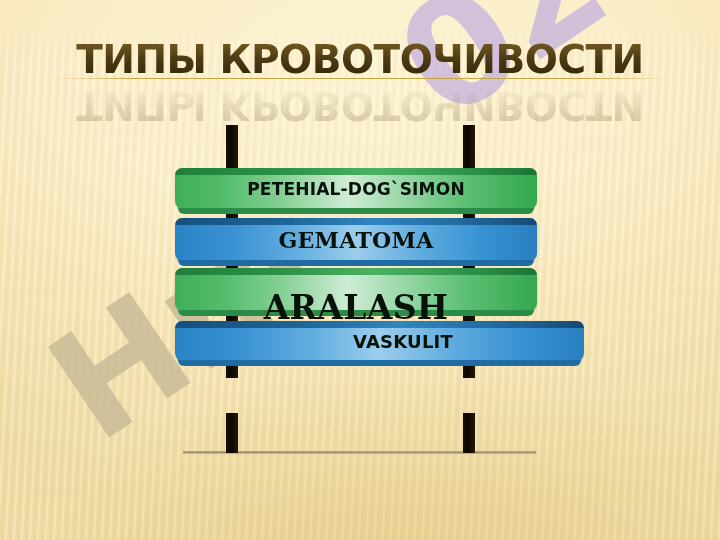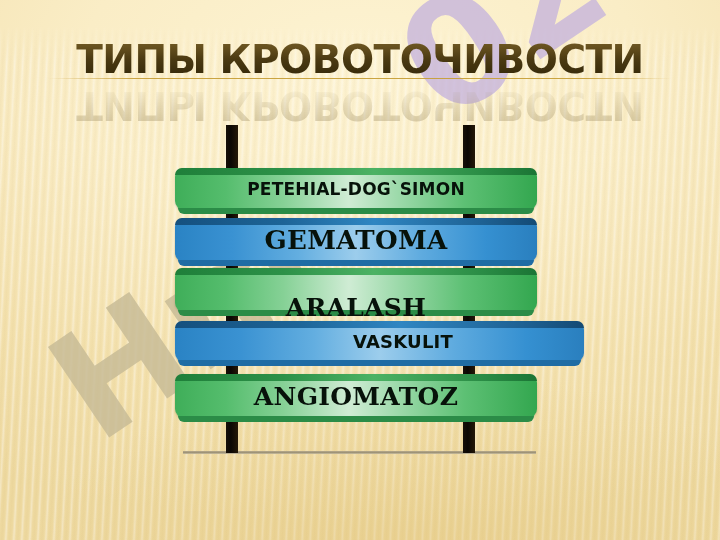--- a/index.html
+++ b/index.html
@@ -266,35 +266,30 @@
 
     <div class="bar bar-green" id="bar-0">
       <div class="bevel"></div>
       <div class="underlip"></div>
       <span class="bar-label lbl-sans" style="font-size:17px;">PETEHIAL-DOG`SIMON</span>
     </div>
 
     <div class="bar bar-blue" id="bar-1">
       <div class="bevel"></div>
       <div class="underlip"></div>
-      <span class="bar-label lbl-serif" style="font-size:26px;">GEMATOMA</span>
+      <span class="bar-label lbl-serif" style="font-size:22px;">GEMATOMA</span>
     </div>
 
     <div class="bar bar-green" id="bar-2">
       <div class="bevel"></div>
       <div class="underlip"></div>
-      <span class="bar-label lbl-serif" style="font-size:25px;margin-top:34px;">ARALASH</span>
+      <span class="bar-label lbl-serif" style="font-size:33px;margin-top:34px;">ARALASH</span>
     </div>
 
     <div class="bar bar-blue" id="bar-3">
       <div class="bevel"></div>
       <div class="underlip"></div>
       <span class="bar-label lbl-sans" style="font-size:18px;">VASKULIT</span>
     </div>
 
-    <div class="bar bar-green" id="bar-4">
-      <div class="bevel"></div>
-      <div class="underlip"></div>
-      <span class="bar-label lbl-serif" style="font-size:25px;">ANGIOMATOZ</span>
-    </div>
 
   </div>
 </div>
 
 </body></html>

